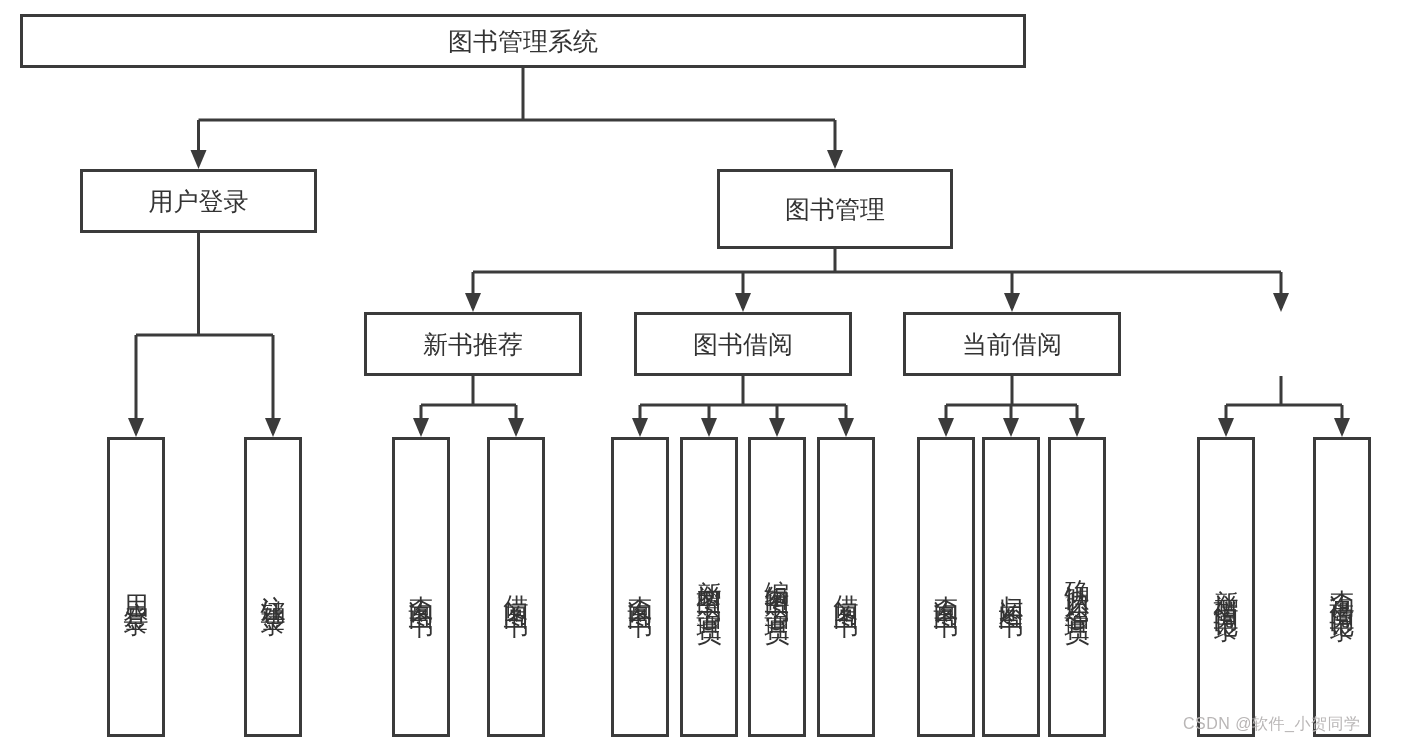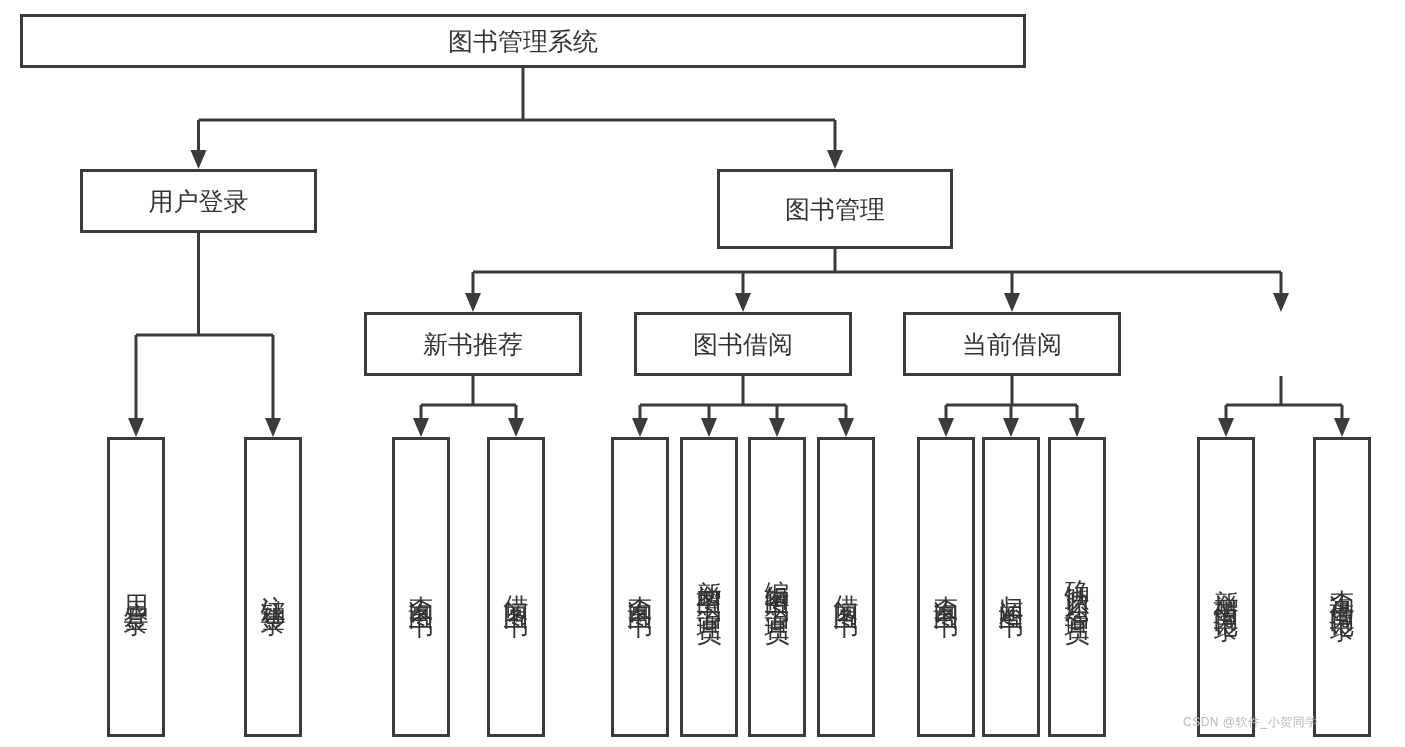--- a/index.html
+++ b/index.html
@@ -73,21 +73,21 @@
   .leaf-8  { left: 817px; }
   .leaf-9  { left: 917px; }
   .leaf-10 { left: 982px; }
   .leaf-11 { left: 1048px; }
   .leaf-12 { left: 1197px; }
   .leaf-13 { left: 1313px; }
   .watermark {
     position: absolute;
     left: 1183px;
     top: 714px;
-    font-size: 12px;
+    font-size: 16px;
     letter-spacing: 0.5px;
     color: var(--wm);
     white-space: nowrap;
     z-index: 5;
   }
 </style>
 </head>
 <body>
 
 <div class="canvas">

